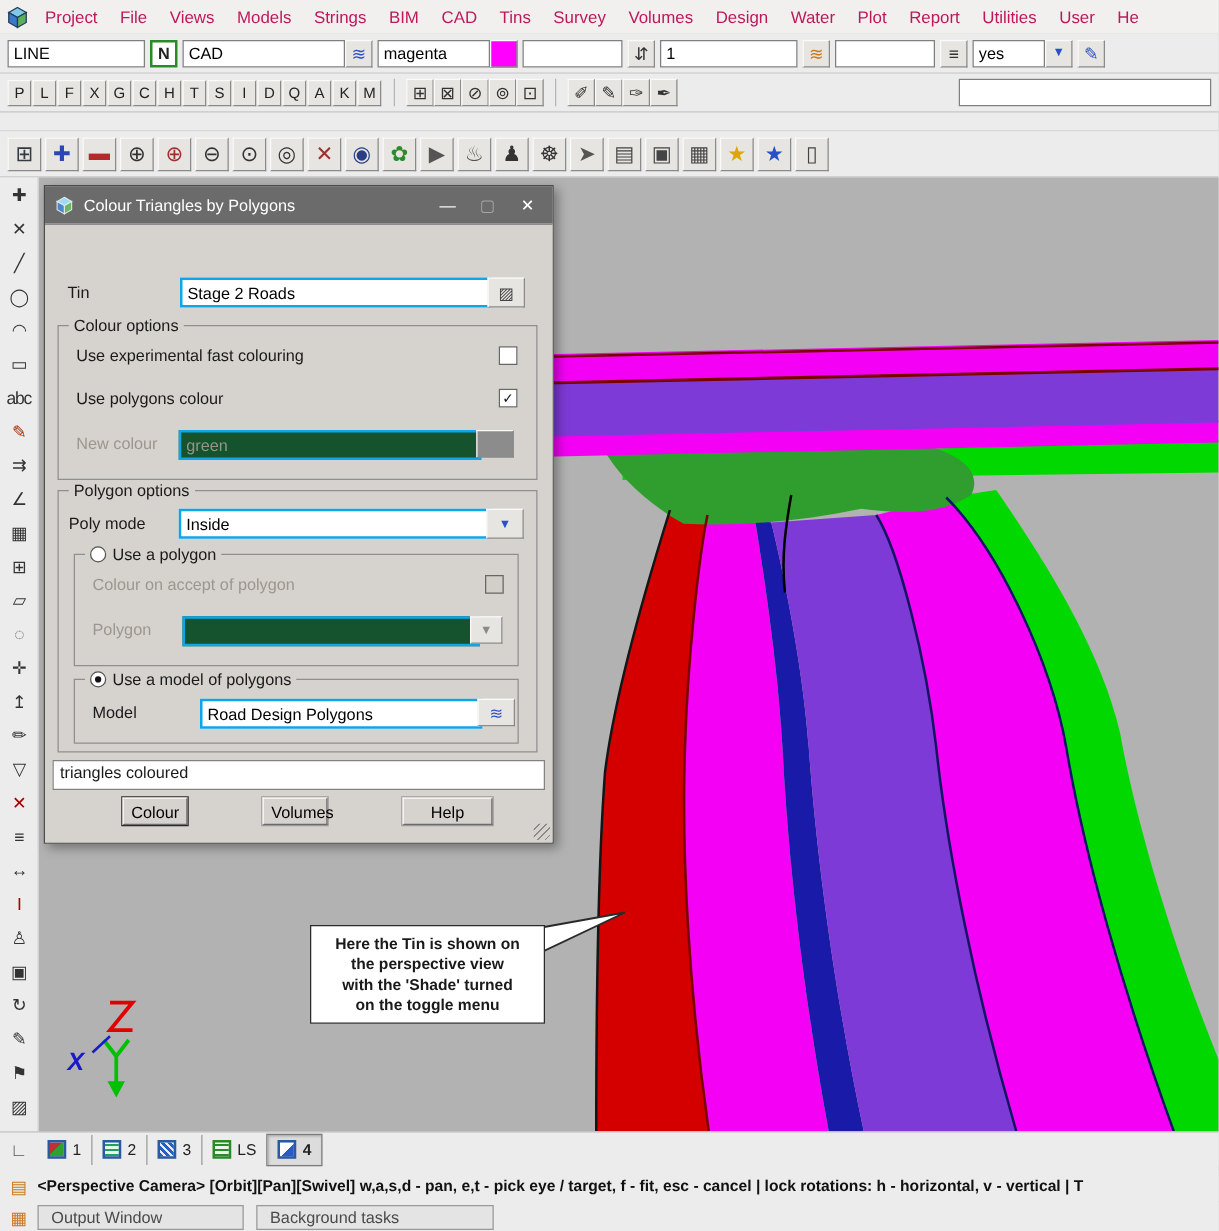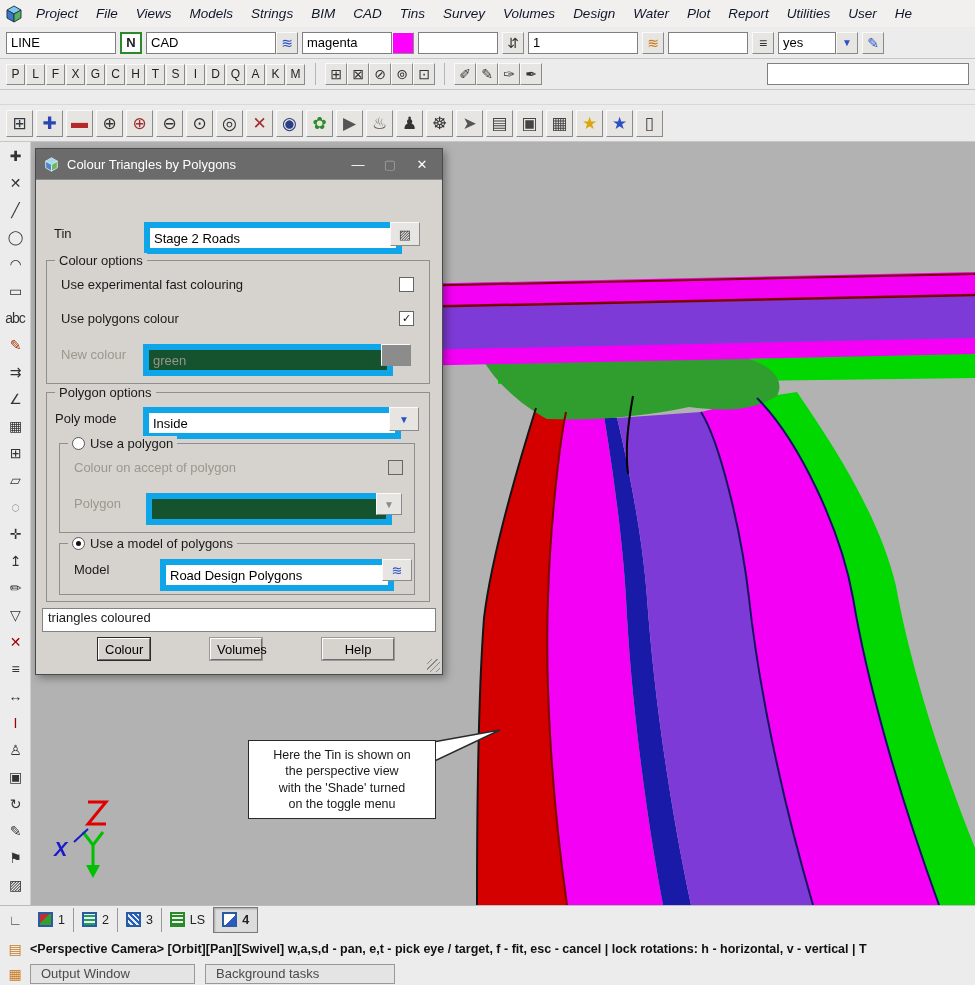--- a/index.html
+++ b/index.html
@@ -5,21 +5,21 @@
   html,body{margin:0;padding:0;}
   body{
     width:975px;height:985px;position:relative;overflow:hidden;
     font-family:"Liberation Sans",sans-serif;background:#ececec;font-size:13px;color:#1a1a1a;
   }
   
   .menubar{position:absolute;left:0;top:0;right:0;height:27px;display:flex;align-items:center;
     background:#f1f0ee;border-bottom:1px solid #c9c9c9;padding-left:5px;}
   .appcube{display:flex;align-items:center;margin-right:4px;}
   .menus{display:flex;align-items:center;}
-  .menu-item{padding:4px 9px;font-size:13.5px;color:#0f172a;cursor:default;white-space:nowrap;font-style:italic;}
+  .menu-item{padding:4px 9px;font-size:13.5px;color:#be185d;cursor:default;white-space:nowrap;}
   .toolbar{position:absolute;left:0;right:0;display:flex;align-items:center;gap:4px;
     background:#ececec;border-bottom:1px solid #c6c6c6;padding:0 6px;box-sizing:border-box;}
   .row2{top:27px;height:32px;}
   .row3{top:59px;height:31px;gap:3px;}
   .row4{top:104px;height:38px;gap:3px;border-top:1px solid #d8d8d8;}
   .ffield{height:20px;background:#fff;border:1px solid #7f7f7f;font:13px "Liberation Sans",sans-serif;
     padding:0 4px;box-sizing:content-box;}
   .w108{width:100px;} .w124{width:120px;} .w84{width:80px;} .w76{width:70px;}
   .w104{width:100px;} .w54{width:48px;} .w200{width:192px;}
   .combo{display:flex;align-items:center;}
@@ -40,32 +40,32 @@
   
   .lefttb{position:absolute;left:0;top:142px;width:30px;height:763px;background:#ececec;
     border-right:1px solid #cfcfcf;display:flex;flex-direction:column;align-items:center;z-index:3;}
   .ltbtn{width:28px;height:27px;background:transparent;border:none;font-size:14px;color:#333;
     display:flex;align-items:center;justify-content:center;letter-spacing:-1px;cursor:default;
     font-family:"Liberation Sans",sans-serif;}
   
   .mainview{position:absolute;left:30px;top:142px;width:945px;height:763px;background:#b2b2b2;overflow:hidden;z-index:1;}
   .callout{position:absolute;left:218px;top:598px;width:178px;background:#fff;border:1px solid #2a2a2a;
     padding:6px 4px;text-align:center;font-size:12.5px;line-height:1.3;z-index:2;}
-  .callout span{display:block;}
+  .callout span{display:block;font-weight:bold;}
   
   .dialog{position:absolute;left:35px;top:148px;width:406px;z-index:10;border:1px solid #4a4a4a;
     box-shadow:3px 3px 8px rgba(0,0,0,.35);background:#d6d3ce;}
   .dtitle{height:30px;background:#6b6b6b;display:flex;align-items:center;padding:0 8px;gap:8px;}
   .dtext{flex:1;color:#fff;font-size:13px;}
   .dctrl{width:24px;text-align:center;color:#fff;font-size:13px;cursor:default;}
   .dctrl.dis{color:#a5a5a5;}
   .dbody{position:relative;height:494px;background:#d6d3ce;border-top:1px solid #8c8c8c;}
   .dbody label{position:absolute;font-size:13px;}
   .dim{color:#9b978e;}
-  .dfield{position:absolute;height:20px;background:#fff;border:6px solid #0ea5e9;
+  .dfield{position:absolute;height:20px;background:#fff;border:2px solid #0ea5e9;
     font:13px "Liberation Sans",sans-serif;padding:0 4px;}
   .dfield:disabled,.dfield.dis{background:#14532d;color:#98948c;}
   .dbtnicon{position:absolute;height:22px;background:#e7e5e1;border:1px solid;
     border-color:#fafafa #8a8a8a #8a8a8a #fafafa;display:flex;align-items:center;justify-content:center;
     font-size:13px;color:#444;cursor:default;}
   .group{position:absolute;border:1px solid #8f8f8f;}
   .legend{position:absolute;top:-8px;left:8px;background:#d6d3ce;padding:0 4px;font-size:13px;
     display:flex;align-items:center;gap:5px;white-space:nowrap;}
   .radio-circle{width:11px;height:11px;border:1px solid #555;border-radius:50%;background:#fff;display:inline-block;}
   .radio-circle.sel::after{content:"";display:block;width:5px;height:5px;margin:3px;background:#111;border-radius:50%;}

